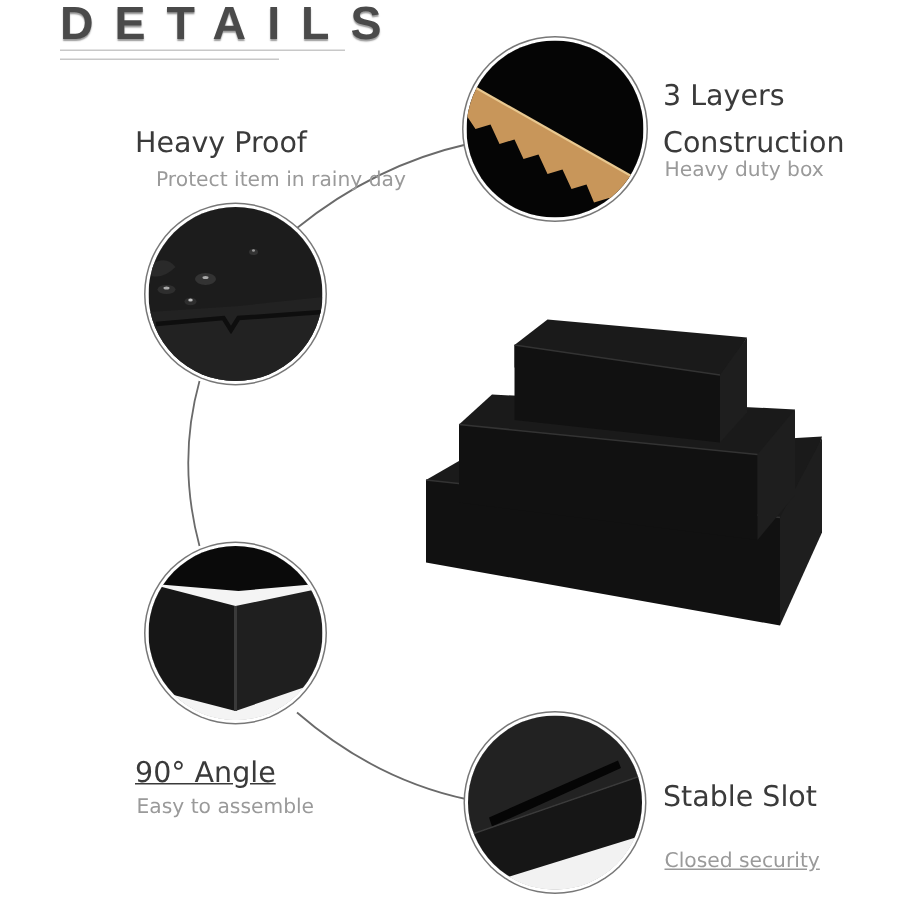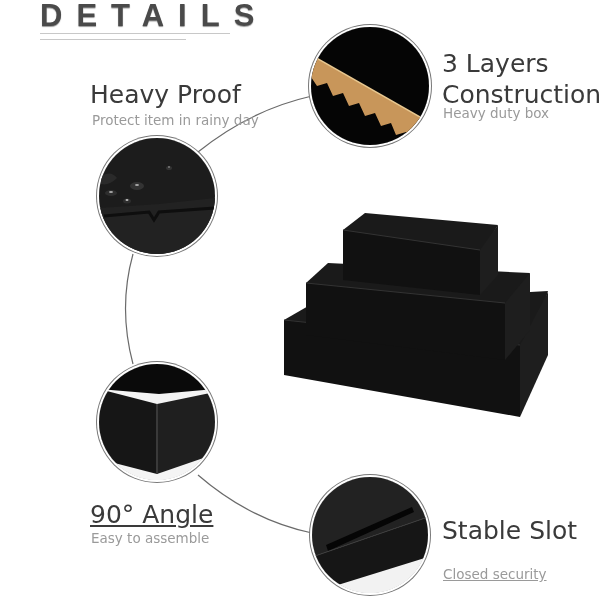--- a/index.html
+++ b/index.html
@@ -1,41 +1,41 @@
 <!DOCTYPE html>
 <html><head>
 <meta charset="utf-8">
 <style>
   html, body { margin:0; padding:0; background:#ffffff; }
   body { width:600px; height:600px; position:relative; overflow:hidden; font-family:"DejaVu Sans", sans-serif; }
   .title { position:absolute; left:40px; top:-2px; font-family:"Liberation Sans", sans-serif; font-weight:bold; font-size:31px; letter-spacing:14px; color:#4a4a4a; text-shadow:0 1px 1px #999; }
   .title-rule { position:absolute; left:40px; height:1px; background:#c8c8c8; }
   .connector { position:absolute; left:0; top:0; }
-  .feature-title { position:absolute; font-size:25px; color:#3a3a3a; line-height:24px; white-space:nowrap; }
+  .feature-title { position:absolute; font-size:19px; color:#3a3a3a; line-height:24px; white-space:nowrap; }
   .feature-sub { position:absolute; font-size:13.5px; color:#9a9a9a; line-height:18px; white-space:nowrap; }
   .circle { position:absolute; border-radius:50%; overflow:hidden; box-shadow:0 0 0 2px #fff, 0 0 0 3px #777; }
   .circle svg { display:block; }
   .boxes { position:absolute; left:280px; top:195px; }
 </style>
 </head>
 <body>
 
 <div class="title">DETAILS</div>
 <div class="title-rule" style="top:33px;width:190px;"></div>
 <div class="title-rule" style="top:39px;width:146px;"></div>
 
 <svg class="connector" width="600" height="600">
   <path d="M198,152 Q250,110 312,96" stroke="#6a6a6a" stroke-width="1.2" fill="none"></path>
   <path d="M133,254 Q118,308 133,364" stroke="#6a6a6a" stroke-width="1.2" fill="none"></path>
   <path d="M198,475 Q250,520 312,533" stroke="#6a6a6a" stroke-width="1.2" fill="none"></path>
 </svg>
 
 <div>
   <div class="feature-title" style="left:90px;top:83px;">Heavy Proof</div>
-  <div class="feature-sub" style="left:92px;top:111px;">Protect item in rainy day</div>
+  <div class="feature-sub" style="left:104px;top:111px;">Protect item in rainy day</div>
   <div class="circle" style="left:99px;top:138px;width:116px;height:116px;">
     <svg width="116" height="116" viewBox="0 0 116 116">
       <rect width="116" height="116" fill="#1c1c1c"></rect>
       <path d="M0,70 L60,66 L116,60 L116,116 L0,116Z" fill="#222"></path>
       <path d="M5,78 L50,74 L55,82 L60,74 L116,70" stroke="#0e0e0e" stroke-width="3" fill="none"></path>
       <ellipse cx="38" cy="48" rx="7" ry="4" fill="#333"></ellipse>
         <ellipse cx="38" cy="47" rx="2" ry="1" fill="#aaa"></ellipse>
       <ellipse cx="70" cy="30" rx="3" ry="2" fill="#333"></ellipse>
         <ellipse cx="70" cy="29" rx="1" ry="0.8" fill="#999"></ellipse>
       <ellipse cx="12" cy="55" rx="6" ry="3" fill="#2e2e2e"></ellipse>

